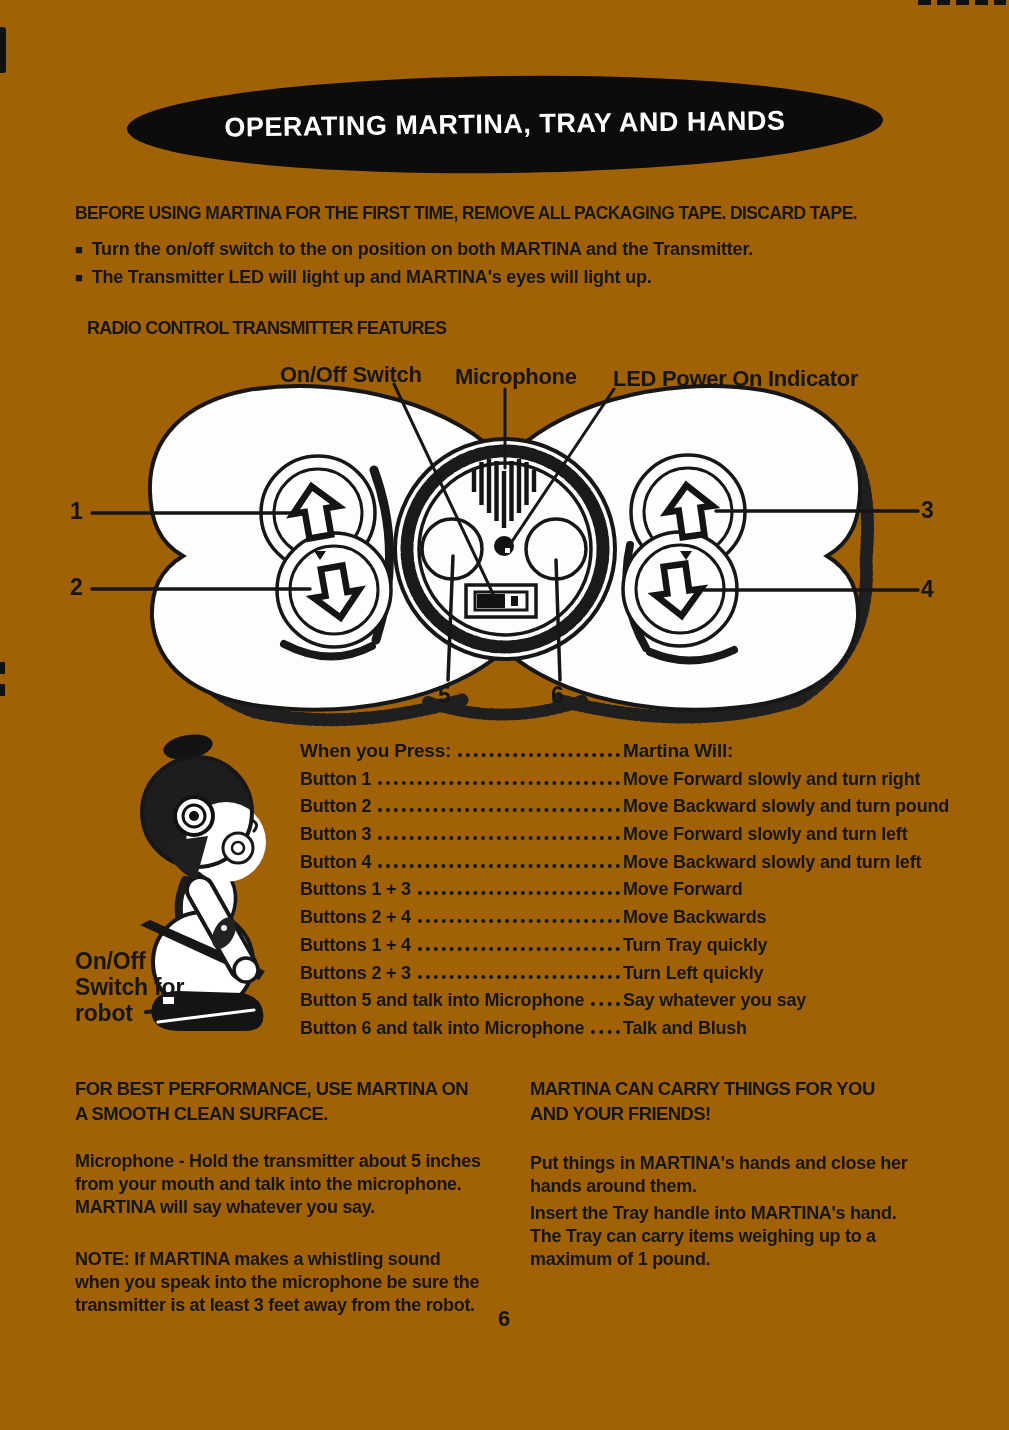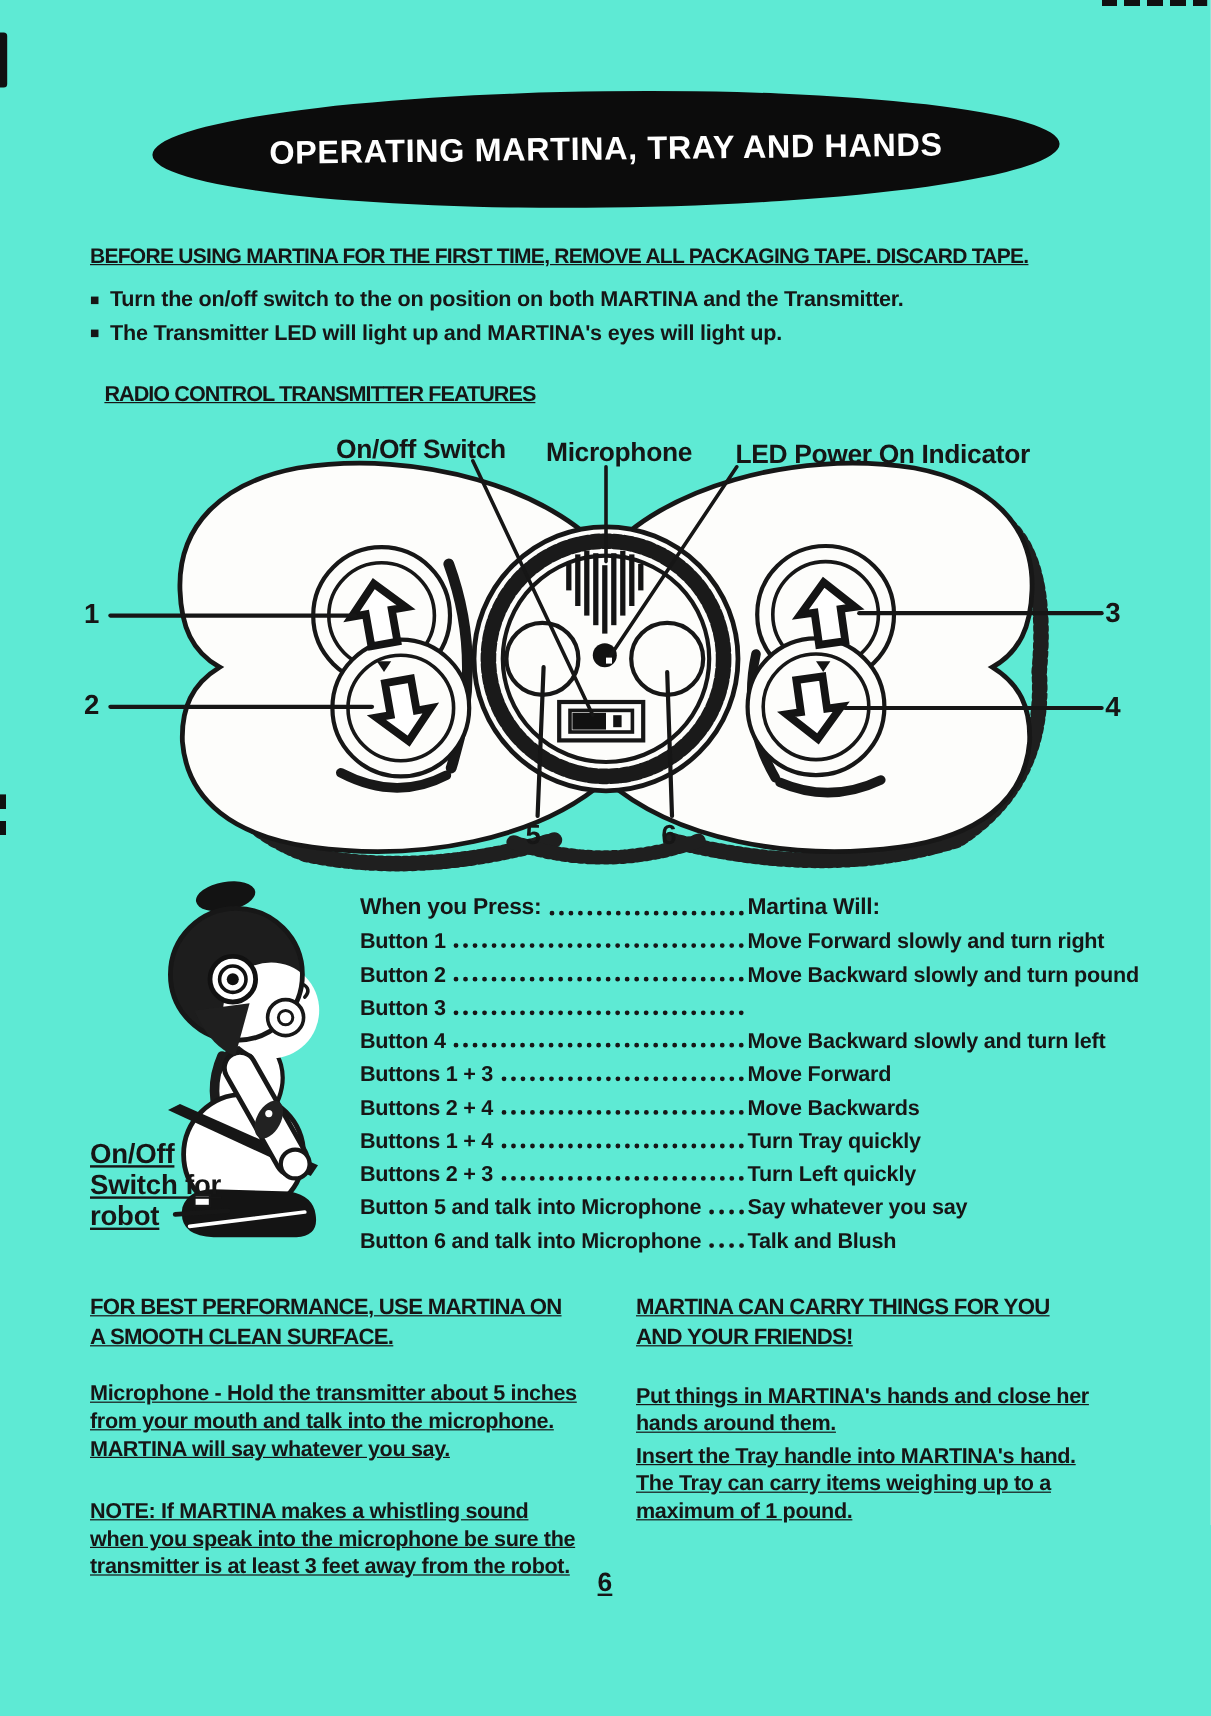--- a/index.html
+++ b/index.html
@@ -1,37 +1,37 @@
 <!DOCTYPE html>
 <html><head>
 <meta charset="utf-8">
 <style>
   html,body{margin:0;padding:0;background:#e9e9e5;}
   .page{
-    position:relative;width:1009px;height:1430px;background:#5eead4;
+    position:relative;width:1009px;height:1430px;background:#a16207;
     overflow:hidden;font-family:"Liberation Sans","DejaVu Sans",sans-serif;
     color:#161616;font-weight:700;
   }
   .page svg{position:absolute;left:0;top:0;pointer-events:none;}
-  .t{position:absolute;white-space:pre-line;text-decoration:underline;}
+  .t{position:absolute;white-space:pre-line;}
   .nowrap{white-space:nowrap;}
   .title-oval{
     position:absolute;left:127px;top:76px;width:756px;height:97px;
     background:#0c0c0c;border-radius:50%;display:flex;align-items:center;
     justify-content:center;transform:rotate(-0.7deg);
   }
   .title-oval span{color:#ffffff;font-size:27px;letter-spacing:.5px;white-space:nowrap;}
   .h-intro{left:75px;top:203px;font-size:17.5px;letter-spacing:-.6px;}
   .bullet-row{position:absolute;left:75px;display:flex;align-items:baseline;font-size:18px;letter-spacing:-.2px;}
   .bullet-row .sq{font-size:13px;margin-right:9px;position:relative;top:-1px;}
   .h-radio{left:75px;top:318px;font-size:18px;letter-spacing:-.8px;margin-left:12px;}
   .dlabel{position:absolute;font-size:22px;letter-spacing:-.3px;white-space:nowrap;}
   .co{position:absolute;font-size:23px;}
   .btable{position:absolute;left:300px;top:740px;width:670px;font-size:18px;letter-spacing:-.2px;}
-  .trow{display:flex;height:27.7px;line-height:22px;align-items:flex-end;}
+  .trow{display:flex;height:27.7px;line-height:22px;align-items:flex-start;}
   .trow .press{display:flex;width:323px;flex-shrink:0;}
   .trow .dots{flex:1;border-bottom:4px dotted #161616;margin:0 3px 5px 7px;align-self:flex-end;}
   .trow .action{white-space:nowrap;}
   .thead{font-size:19px;}
   .robot-label{left:75px;top:948px;font-size:23px;line-height:26px;letter-spacing:-.2px;}
   .bh{font-size:18.5px;line-height:25px;letter-spacing:-.6px;}
   .body{font-size:18px;line-height:23px;letter-spacing:-.3px;}
   .pagenum{left:498px;top:1306px;font-size:22px;}
   .edge-sliver{position:absolute;left:0;top:27px;width:6px;height:46px;background:#111;border-radius:0 3px 3px 0;}
   .edge-marks{position:absolute;left:0;top:662px;width:5px;height:40px;
@@ -215,20 +215,21 @@
           <span>Button 2</span>
           <span class="dots"></span>
         </span>
       <span class="action">Move Backward slowly and turn pound</span>
     </div>
     <div class="trow">
       <span class="press">
           <span>Button 3</span>
           <span class="dots"></span>
         </span>
+      <span class="action">Move Forward slowly and turn left</span>
     </div>
     <div class="trow">
       <span class="press">
           <span>Button 4</span>
           <span class="dots"></span>
         </span>
       <span class="action">Move Backward slowly and turn left</span>
     </div>
     <div class="trow">
       <span class="press">

